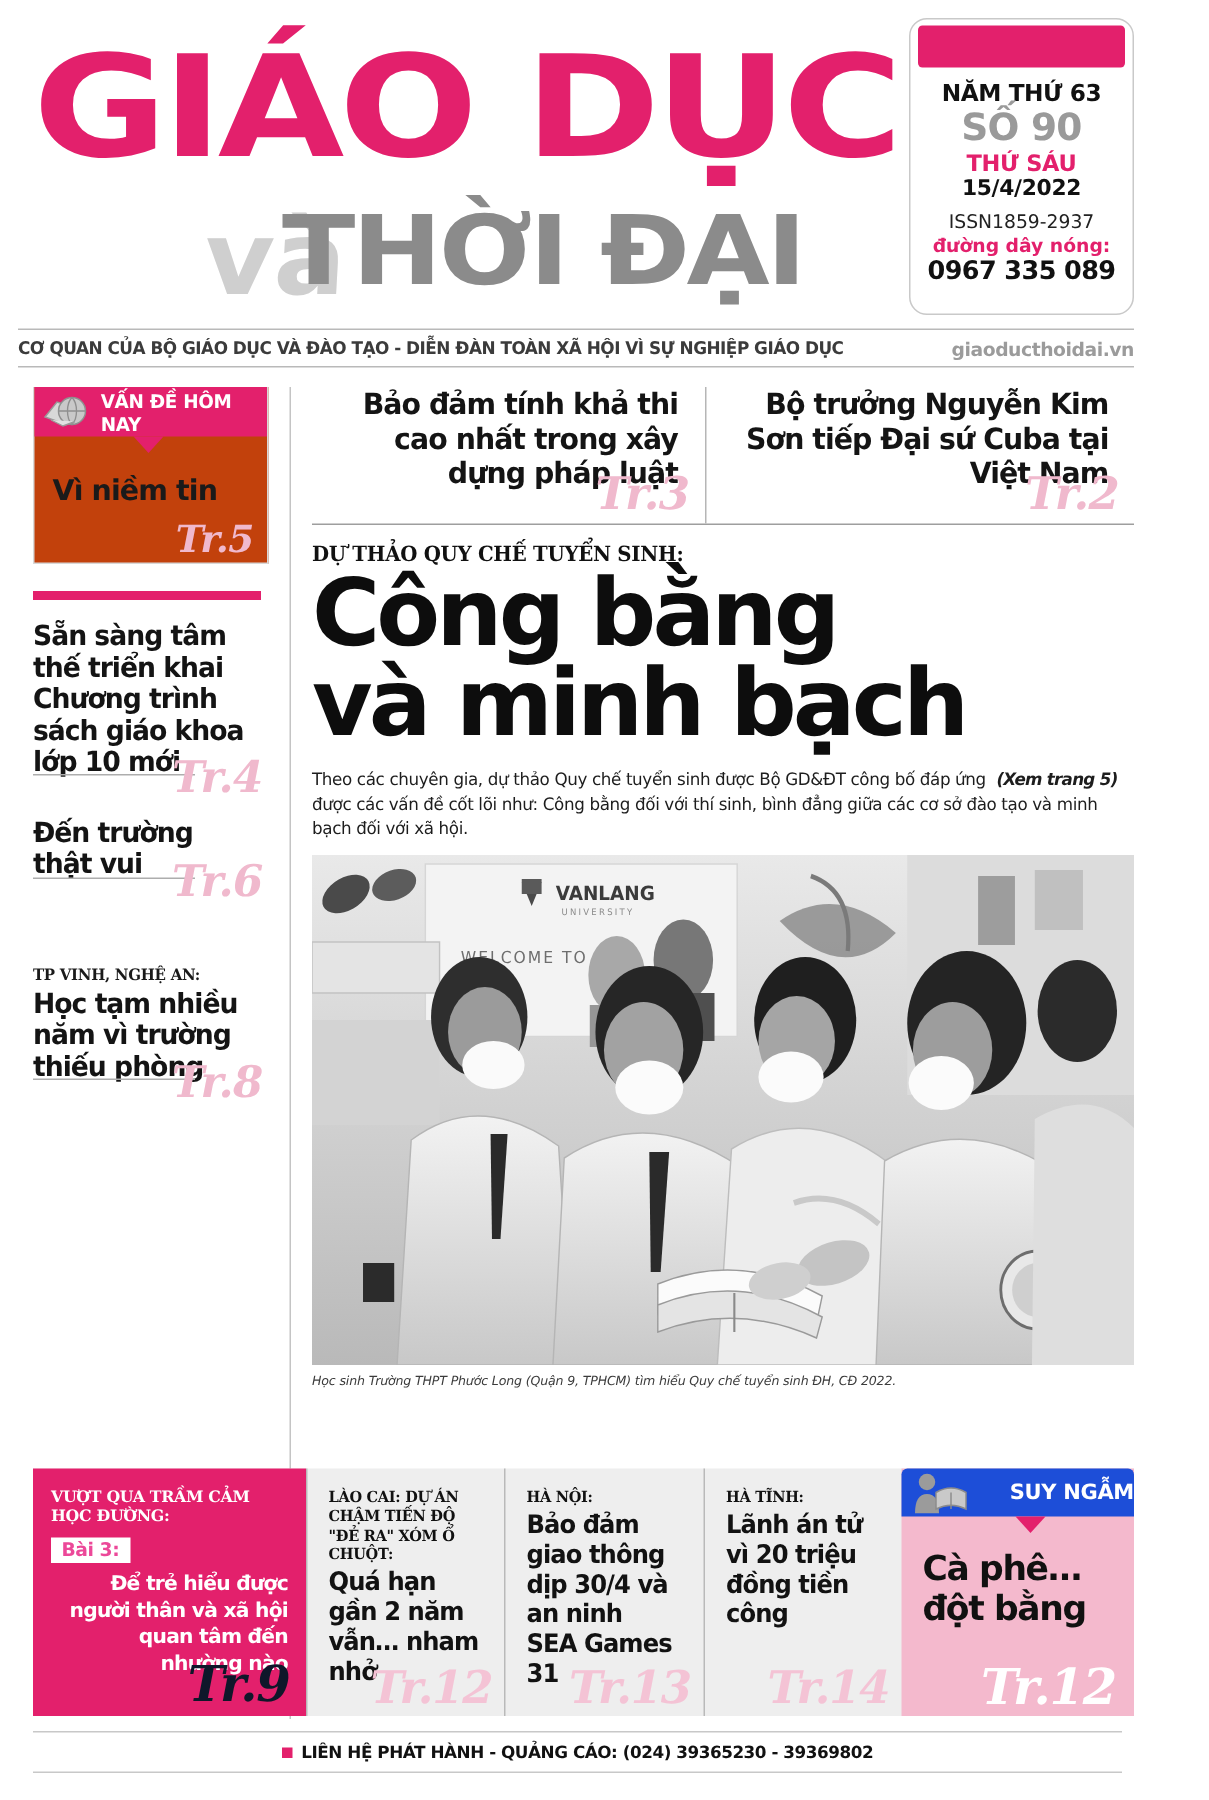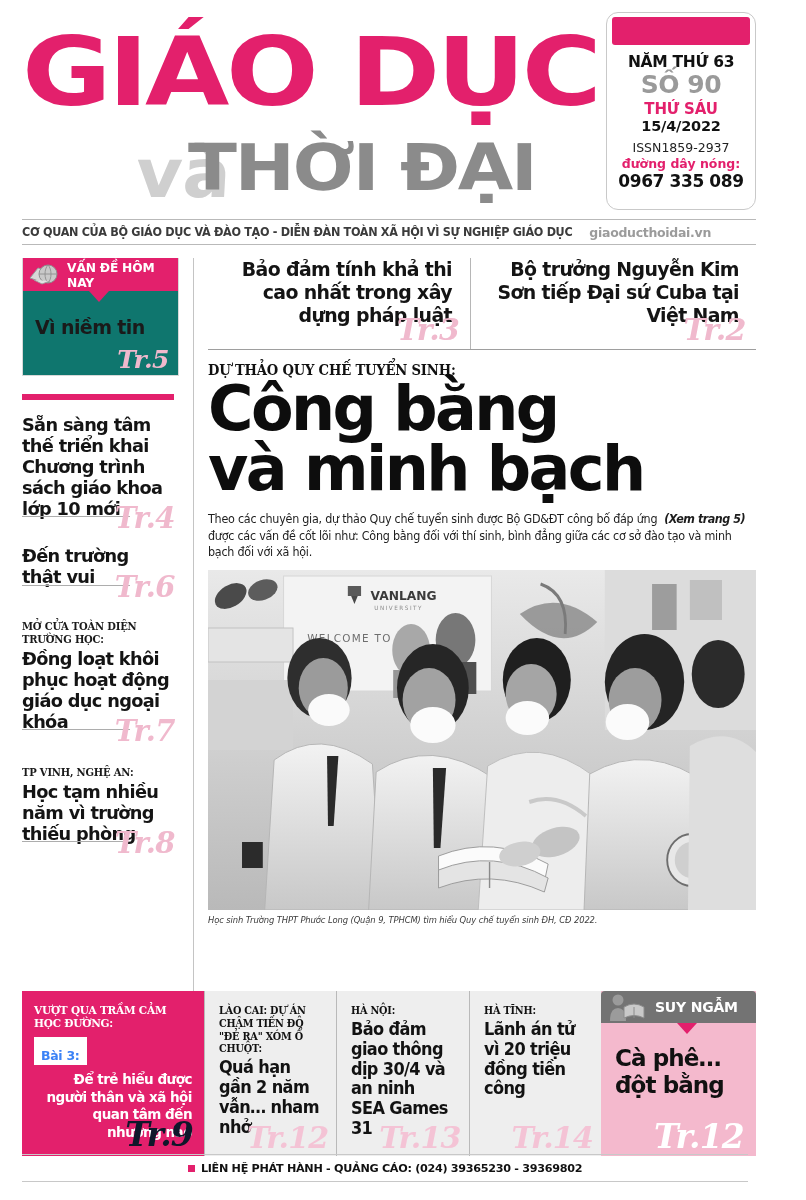--- a/index.html
+++ b/index.html
@@ -72,23 +72,23 @@
     margin-top: 1px; font-size: 12.5px; color: #e3206c; font-weight: 700;
     font-family: "DejaVu Sans", sans-serif;
   }
   .ib-hot-num {
     font-size: 17px; color: #111; font-weight: 700; letter-spacing: -0.4px;
     font-family: "DejaVu Sans", sans-serif;
   }
 
   
   .tagline-bar {
-    position: absolute; left: 22px; right: 14px; top: 219px; height: 26px;
+    position: absolute; left: 12px; right: 14px; top: 219px; height: 26px;
     border-top: 1px solid #b9b9b9; border-bottom: 1px solid #b9b9b9;
-    display: flex; align-items: center; 
+    display: flex; align-items: center; justify-content: space-between;
   }
   .tagline {
     font-size: 11.6px; font-weight: 700; color: #3b3b3b; letter-spacing: -0.35px;
     font-family: "DejaVu Sans", sans-serif; transform: scaleX(0.97); transform-origin:left;
   }
   .tagline-site {
     font-size: 12.5px; font-weight: 700; color: #9b9b9b; letter-spacing: -0.3px;
     font-family: "DejaVu Sans", sans-serif;
   }
 
@@ -99,21 +99,21 @@
   .col-left {
     position: absolute; left: 0; top: 0; width: 172px; bottom: 0;
     border-right: 1px solid #c4c4c4;
   }
   .col-main {
     position: absolute; left: 186px; right: 0; top: 0; bottom: 0;
   }
 
   
   .vdhn {
-    position: relative; width: 157px; background: #0f766e; height: 118px;
+    position: relative; width: 157px; background: #c2410c; height: 118px;
     border:1px solid #d8d8d8; border-top:none;
   }
   .vdhn-head {
     position: relative; height: 33px; background: #e3206c;
     display: flex; align-items: center; color: #fff;
   }
   .vdhn-head-txt {
     font-family: "DejaVu Sans", sans-serif; font-weight: 700; font-size: 12.5px;
     letter-spacing: -0.2px; margin-left: 43px; transform: scaleX(0.98);
   }
@@ -209,35 +209,35 @@
   .photo {
     width: 100%; height: 340px; display: block; background: #cfcfcf;
   }
   .photo-caption {
     margin-top: 5px; font-family: "DejaVu Sans", sans-serif; font-style: italic;
     font-size: 8.4px; color: #3b3b3b; letter-spacing: -0.1px;
   }
 
   
   .bottom-strip {
-    position: absolute; left: 22px; right: 14px; bottom: 44px; height: 165px;
+    position: absolute; left: 22px; right: 14px; bottom: 56px; height: 165px;
     display: flex; background: #eeeeee;
   }
   .bs-pink {
     width: 182px; background: #e3206c; color: #fff; position: relative;
     padding: 13px 12px 0 12px;
   }
   .bs-pink-kicker {
     font-family: "DejaVu Serif", serif; font-weight: 700; font-size: 10.5px;
     line-height: 1.25; letter-spacing: -0.2px; color: #fff;
   }
   .bai-badge {
-    display: inline-block; background: #fff; color: #3b82f6;
+    display: inline-block; background: #fff; color: #ec4899;
     font-family: "DejaVu Sans", sans-serif; font-weight: 700; font-size: 12.5px;
-    padding: 11px 7px 2px 7px; margin-top: 7px; letter-spacing: -0.3px;
+    padding: 0 7px 2px 7px; margin-top: 7px; letter-spacing: -0.3px;
   }
   .bs-pink-body {
     margin-top: 6px; text-align: right;
     font-family: "DejaVu Sans", sans-serif; font-weight: 700; font-size: 13.5px;
     line-height: 1.3; letter-spacing: -0.5px; color: #fff;
   }
   .bs-pink-tr {
     position: absolute; right: 11px; bottom: 2px;
     font-family: "DejaVu Serif", serif; font-style: italic; font-weight: 700;
     font-size: 33px; color: #0f172a; letter-spacing: -0.8px;
@@ -260,23 +260,23 @@
   }
   .bs-tr {
     position: absolute; right: 8px; bottom: 1px;
     font-family: "DejaVu Serif", serif; font-style: italic; font-weight: 700;
     font-size: 30px; color: #f4c3d5; letter-spacing: -0.8px;
   }
   .bs-suyngam {
     width: 155px; background: #f4b9cd; position: relative;
   }
   .sn-head {
-    position: relative; height: 32px; background: #737373;
+    position: relative; height: 32px; background: #1d4ed8;
     display: flex; align-items: center; color: #fff;
-    border-top-left-radius: 4px; border-top-right-radius: 4px;
+    border-top-left-radius: 4px; border-top-right-radius: 4px; justify-content: flex-end;
   }
   .sn-head-txt {
     font-family: "DejaVu Sans", sans-serif; font-weight: 700; font-size: 14px;
     letter-spacing: -0.2px; margin-left: 54px;
   }
   .reader-icon { position: absolute; left: 6px; top: 2px; width: 46px; height: 28px; }
   .sn-tail {
     position: absolute; left: 76px; top: 32px; width: 0; height: 0;
     border-left: 10px solid transparent; border-right: 10px solid transparent;
     border-top: 11px solid #e3206c;
@@ -371,28 +371,20 @@
       <div class="side-item">
         <div class="side-title">Đến trường thật vui</div>
         <div class="side-foot">
           <div class="side-rule"></div>
           <div class="tr-tag side-tr">Tr.6</div>
         </div>
       </div>
 
       <div class="side-gap" style="height:22px"></div>
 
-      <div class="side-item">
-        <div class="side-kicker">MỞ CỬA TOÀN DIỆN TRƯỜNG HỌC:</div>
-        <div class="side-title">Đồng loạt khôi phục hoạt động giáo dục ngoại khóa</div>
-        <div class="side-foot">
-          <div class="side-rule"></div>
-          <div class="tr-tag side-tr">Tr.7</div>
-        </div>
-      </div>
 
       <div class="side-gap" style="height:24px"></div>
 
       <div class="side-item">
         <div class="side-kicker">TP VINH, NGHỆ AN:</div>
         <div class="side-title">Học tạm nhiều năm vì trường thiếu phòng</div>
         <div class="side-foot">
           <div class="side-rule"></div>
           <div class="tr-tag side-tr">Tr.8</div>
         </div>

